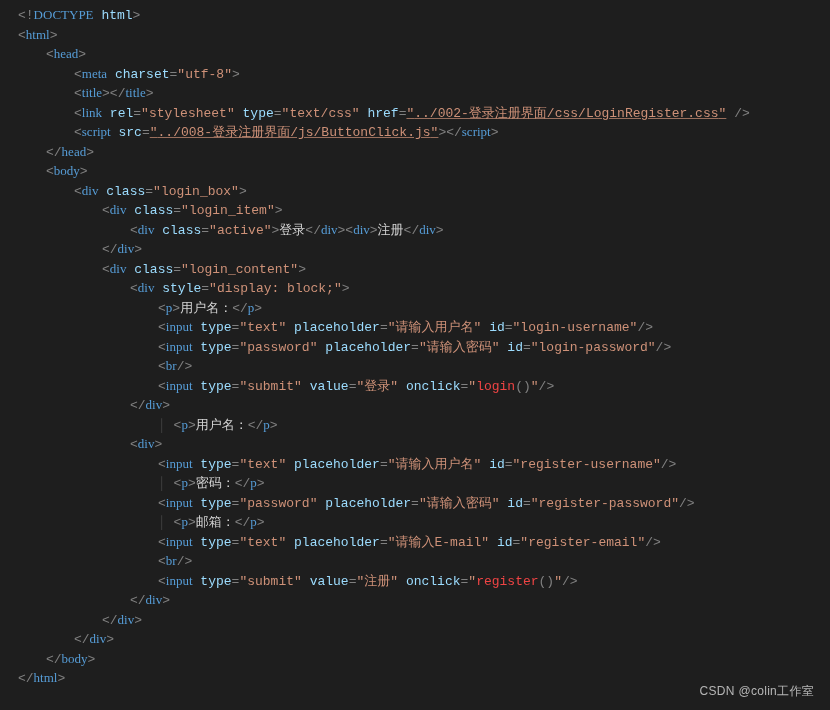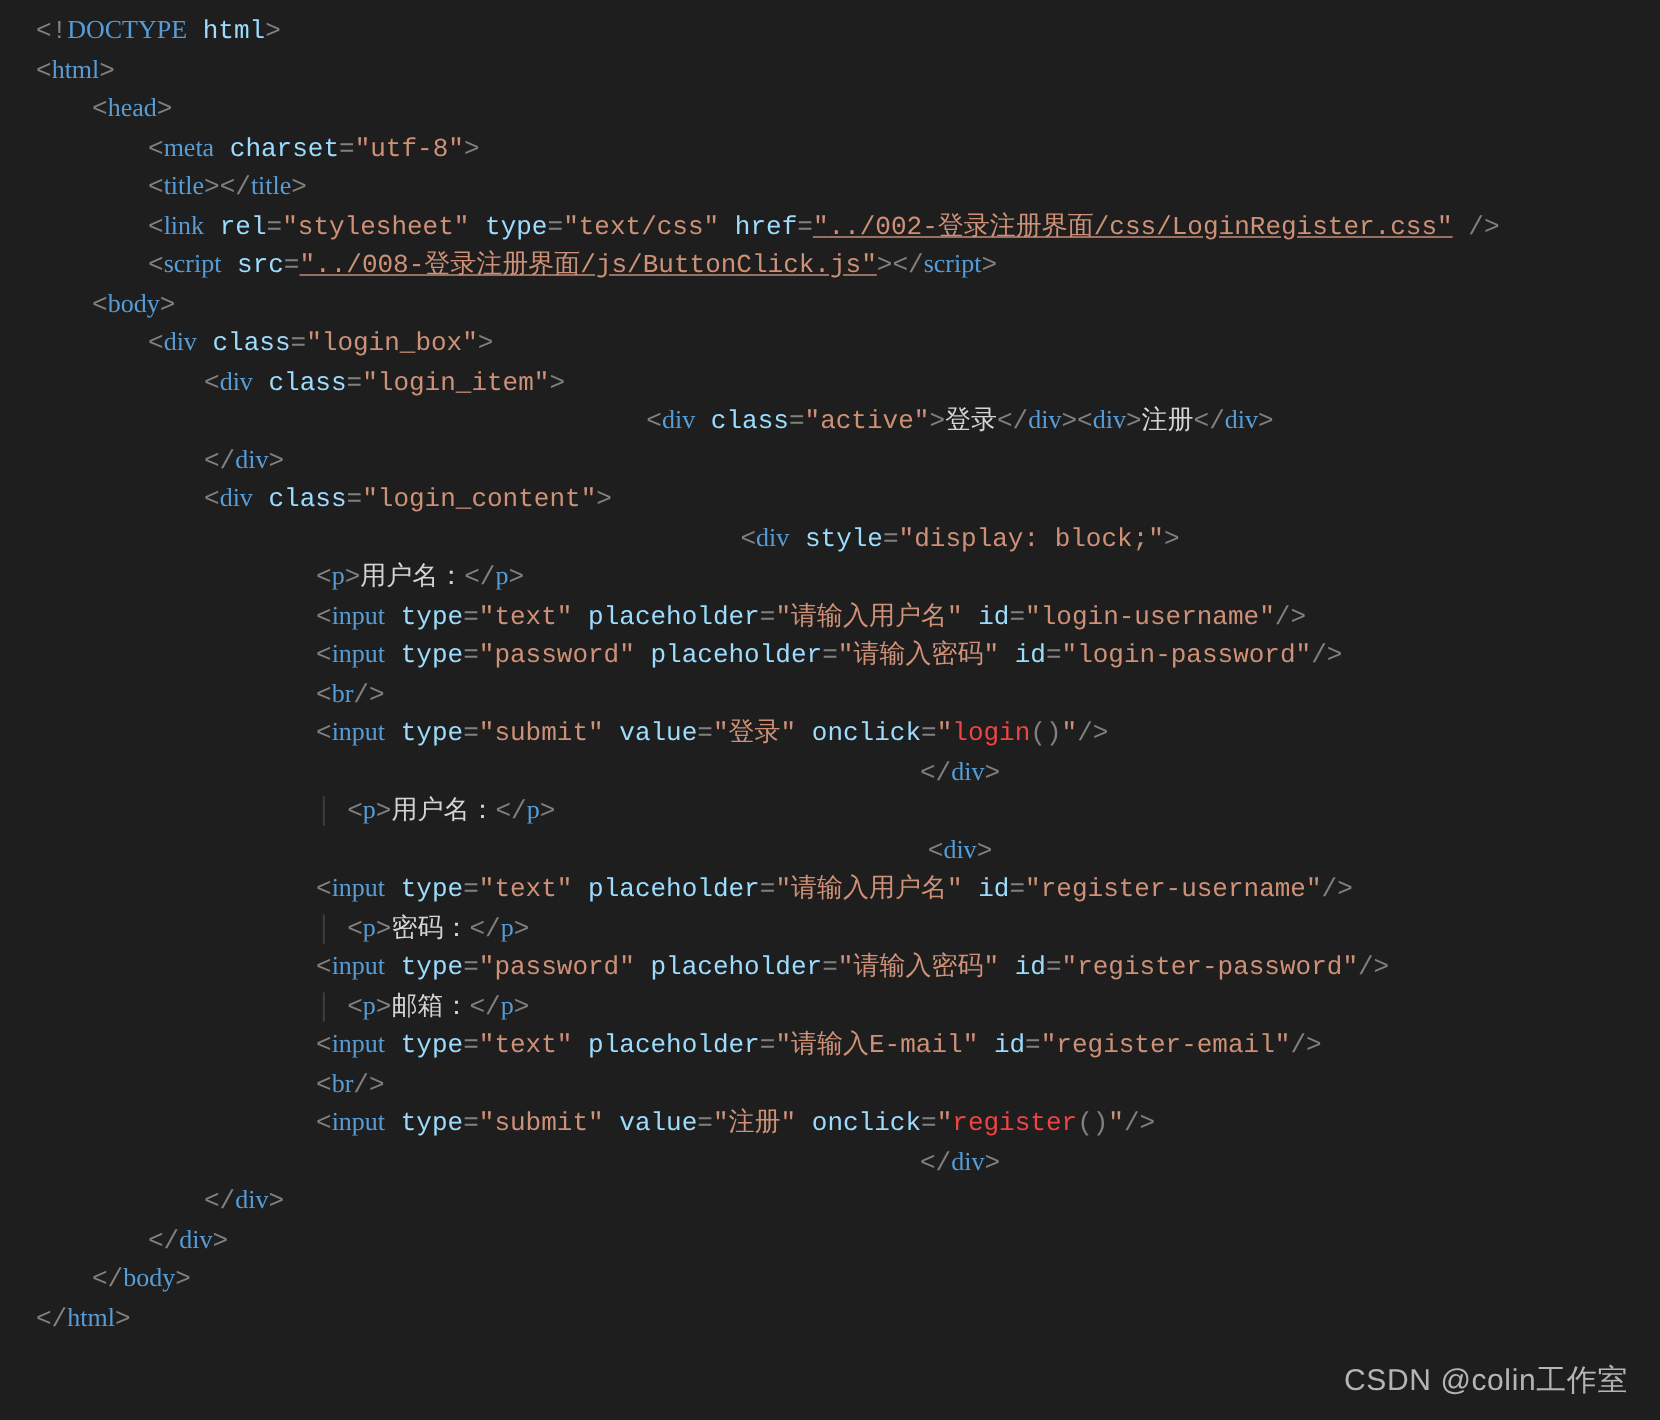--- a/index.html
+++ b/index.html
@@ -12,38 +12,38 @@
     padding: 6px 0 6px 18px;
     position: relative;
     width: 830px;
     height: 710px;
     overflow: hidden;
   }
   .line { white-space: pre; }
   .i1 { padding-left: 28px; }
   .i2 { padding-left: 56px; }
   .i3 { padding-left: 84px; }
-  .i4 { padding-left: 112px; text-align: center; }
+  .i4 { padding-left: 112px; }
   .i5 { padding-left: 140px; }
   .guide { color: #404040; }
   .p-gray   { color: #808080; }   
   .p-tag    { color: #569cd6; font-family: Liberation Serif, serif; }   
   .p-attr   { color: #9cdcfe; }   
   .p-str    { color: #ce9178; }   
   .p-text   { color: #d4d4d4; }   
   .p-func   { color: #ef4444; }   
   .underline { text-decoration: underline; text-decoration-color: rgba(206,145,120,0.7); }
   .watermark {
     position: absolute;
     right: 16px;
     bottom: 10px;
     color: #cfcfcf;
     opacity: 0.85;
     font-family: Arial, sans-serif;
-    font-size: 15px;
+    font-size: 12px;
     letter-spacing: 0.3px;
   }
 </style>
 </head>
 <body>
 
 <div>
 
 <div class="line"><span class="p-gray">&lt;!</span><span class="p-tag">DOCTYPE</span> <span class="p-attr">html</span><span class="p-gray">&gt;</span></div>
 
@@ -53,20 +53,21 @@
 
 <div class="line i2"><span class="p-gray">&lt;</span><span class="p-tag">meta</span> <span class="p-attr">charset</span><span class="p-gray">=</span><span class="p-str">"<span>utf-8</span>"</span><span class="p-gray">&gt;</span></div>
 
 <div class="line i2"><span class="p-gray">&lt;</span><span class="p-tag">title</span><span class="p-gray">&gt;&lt;/</span><span class="p-tag">title</span><span class="p-gray">&gt;</span></div>
 
 <div class="line i2"><span class="p-gray">&lt;</span><span class="p-tag">link</span> <span class="p-attr">rel</span><span class="p-gray">=</span><span class="p-str">"<span>stylesheet</span>"</span> <span class="p-attr">type</span><span class="p-gray">=</span><span class="p-str">"<span>text/css</span>"</span> <span class="p-attr">href</span><span class="p-gray">=</span><span class="p-str underline">"<span>../002-登录注册界面/css/LoginRegister.css</span>"</span> <span class="p-gray">/&gt;</span></div>
 
 
 <div class="line i2"><span class="p-gray">&lt;</span><span class="p-tag">script</span> <span class="p-attr">src</span><span class="p-gray">=</span><span class="p-str underline">"<span>../008-登录注册界面/js/ButtonClick.js</span>"</span><span class="p-gray">&gt;&lt;/</span><span class="p-tag">script</span><span class="p-gray">&gt;</span></div>
 
+<div class="line i1"><span class="p-gray">&lt;/</span><span class="p-tag">head</span><span class="p-gray">&gt;</span></div>
 
 <div class="line i1"><span class="p-gray">&lt;</span><span class="p-tag">body</span><span class="p-gray">&gt;</span></div>
 
 <div class="line i2"><span class="p-gray">&lt;</span><span class="p-tag">div</span> <span class="p-attr">class</span><span class="p-gray">=</span><span class="p-str">"<span>login_box</span>"</span><span class="p-gray">&gt;</span></div>
 
 <div class="line i3"><span class="p-gray">&lt;</span><span class="p-tag">div</span> <span class="p-attr">class</span><span class="p-gray">=</span><span class="p-str">"<span>login_item</span>"</span><span class="p-gray">&gt;</span></div>
 
 <div class="line i4"><span class="p-gray">&lt;</span><span class="p-tag">div</span> <span class="p-attr">class</span><span class="p-gray">=</span><span class="p-str">"<span>active</span>"</span><span class="p-gray">&gt;</span><span class="p-text">登录</span><span class="p-gray">&lt;/</span><span class="p-tag">div</span><span class="p-gray">&gt;&lt;</span><span class="p-tag">div</span><span class="p-gray">&gt;</span><span class="p-text">注册</span><span class="p-gray">&lt;/</span><span class="p-tag">div</span><span class="p-gray">&gt;</span></div>
 
 <div class="line i3"><span class="p-gray">&lt;/</span><span class="p-tag">div</span><span class="p-gray">&gt;</span></div>

